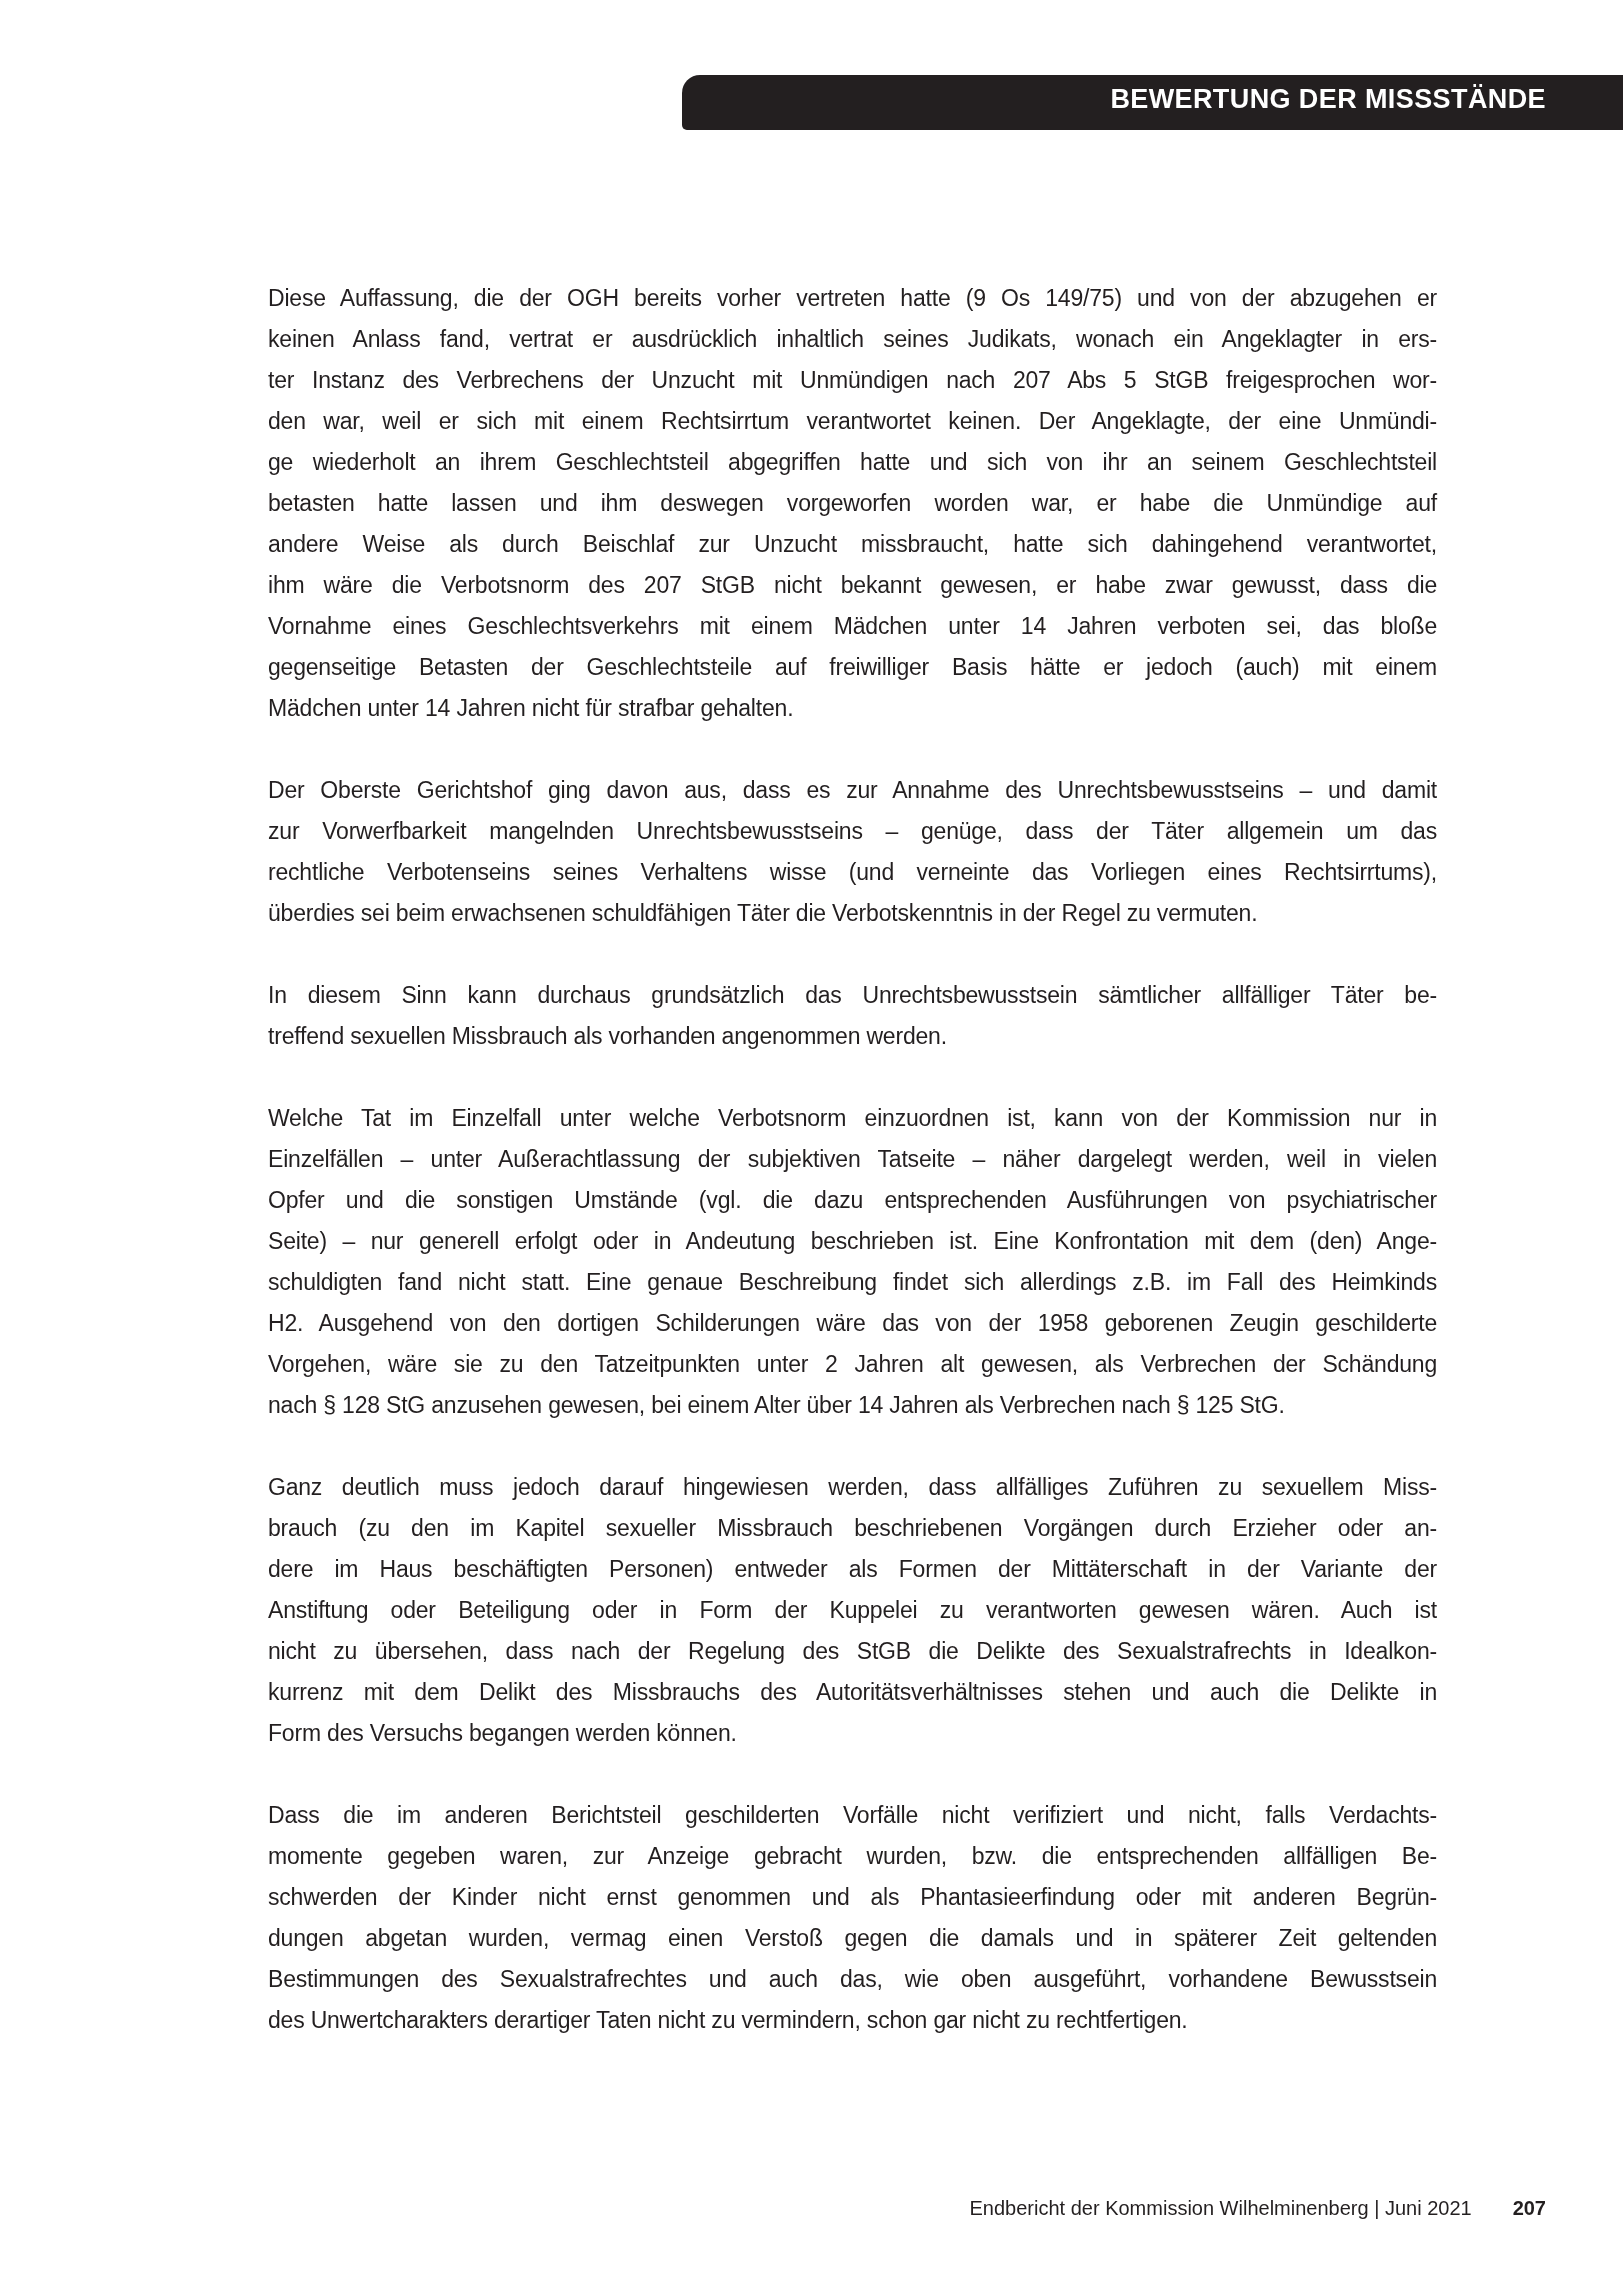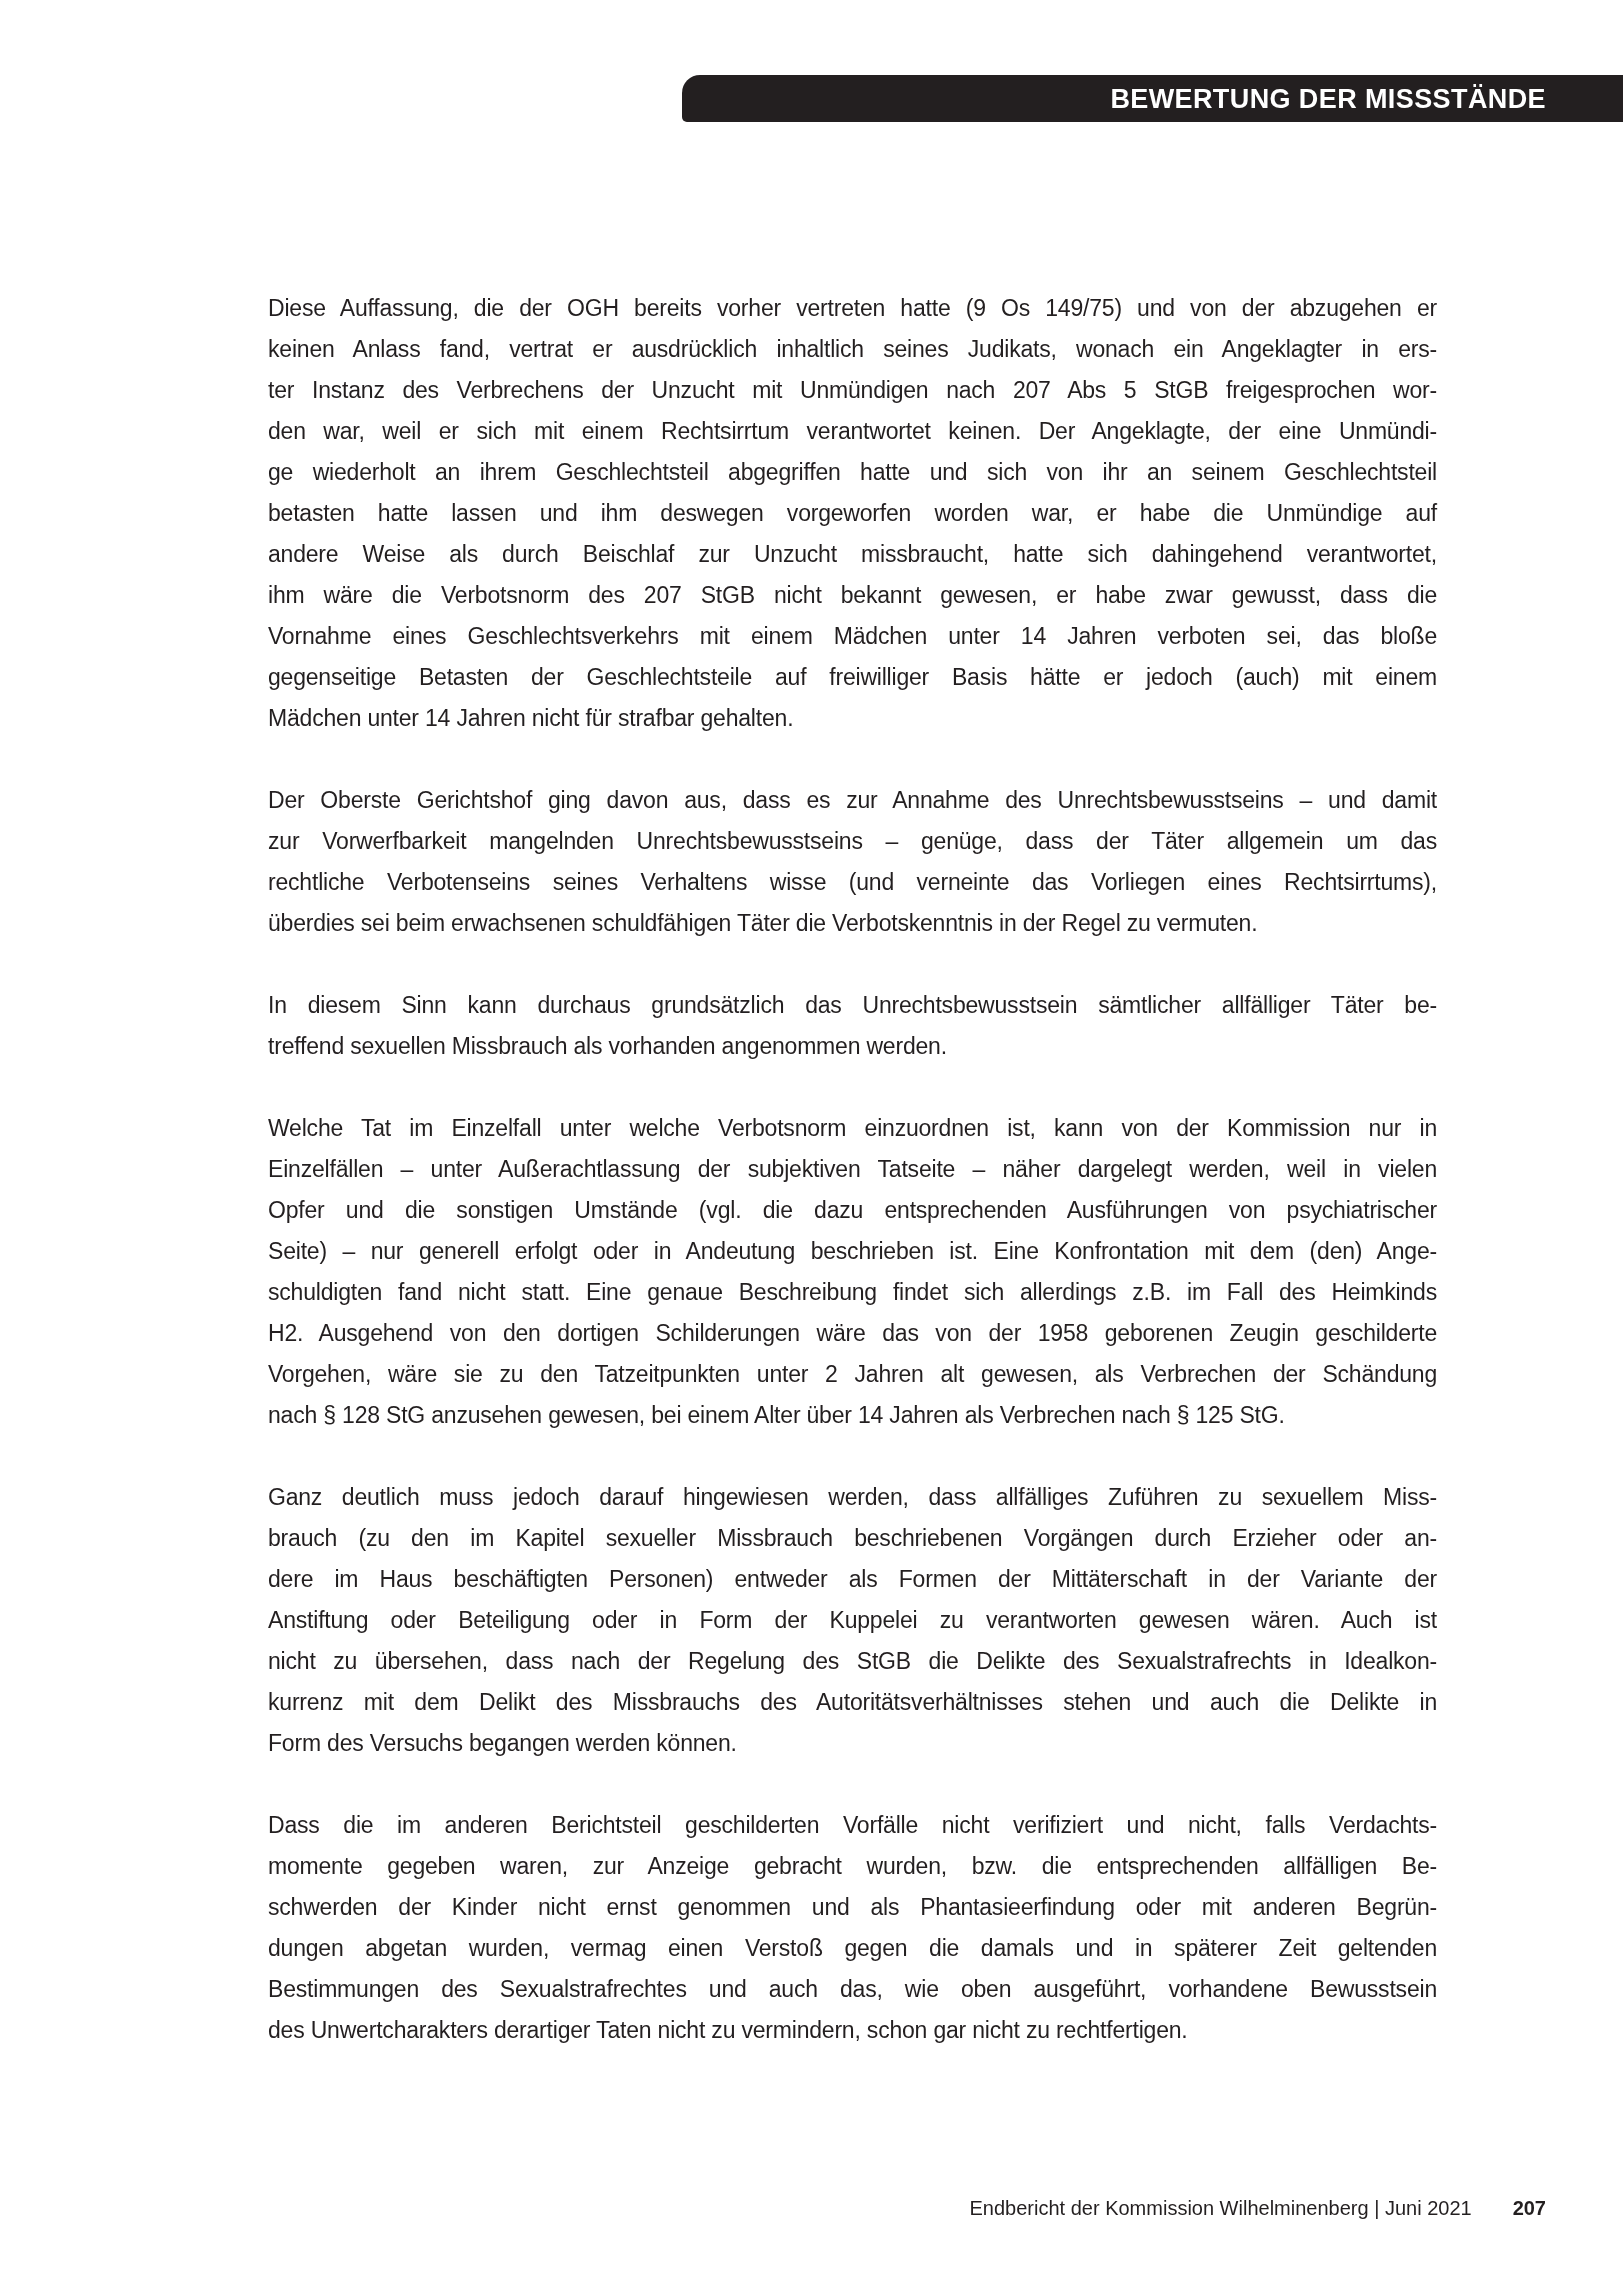--- a/index.html
+++ b/index.html
@@ -14,21 +14,21 @@
     background: #ffffff;
     font-family: "Liberation Sans", "DejaVu Sans", sans-serif;
     color: #231f20;
     overflow: hidden;
   }
   .header-bar {
     position: absolute;
     top: 75px;
     left: 682px;
     right: 0;
-    height: 47px;
+    height: 55px;
     background: #231f20;
     border-radius: 18px 0 0 4.9px;
   }
   .header-title {
     display: block;
     line-height: 49px;
     text-align: right;
     padding-right: 77px;
     color: #ffffff;
     font-size: 27px;
@@ -40,21 +40,21 @@
     position: absolute;
     top: 277px;
     left: 268px;
     width: 1169px;
     font-size: 23px;
     letter-spacing: -0.2px;
     line-height: 41px;
     color: #231f20;
   }
   .para {
-    margin: 11px 0 41px 0;
+    margin: 1px 0 41px 0;
   }
   .line {
     text-align: justify;
     text-align-last: justify;
     white-space: normal;
   }
   .line.last {
     text-align-last: left;
   }
   .footer {

